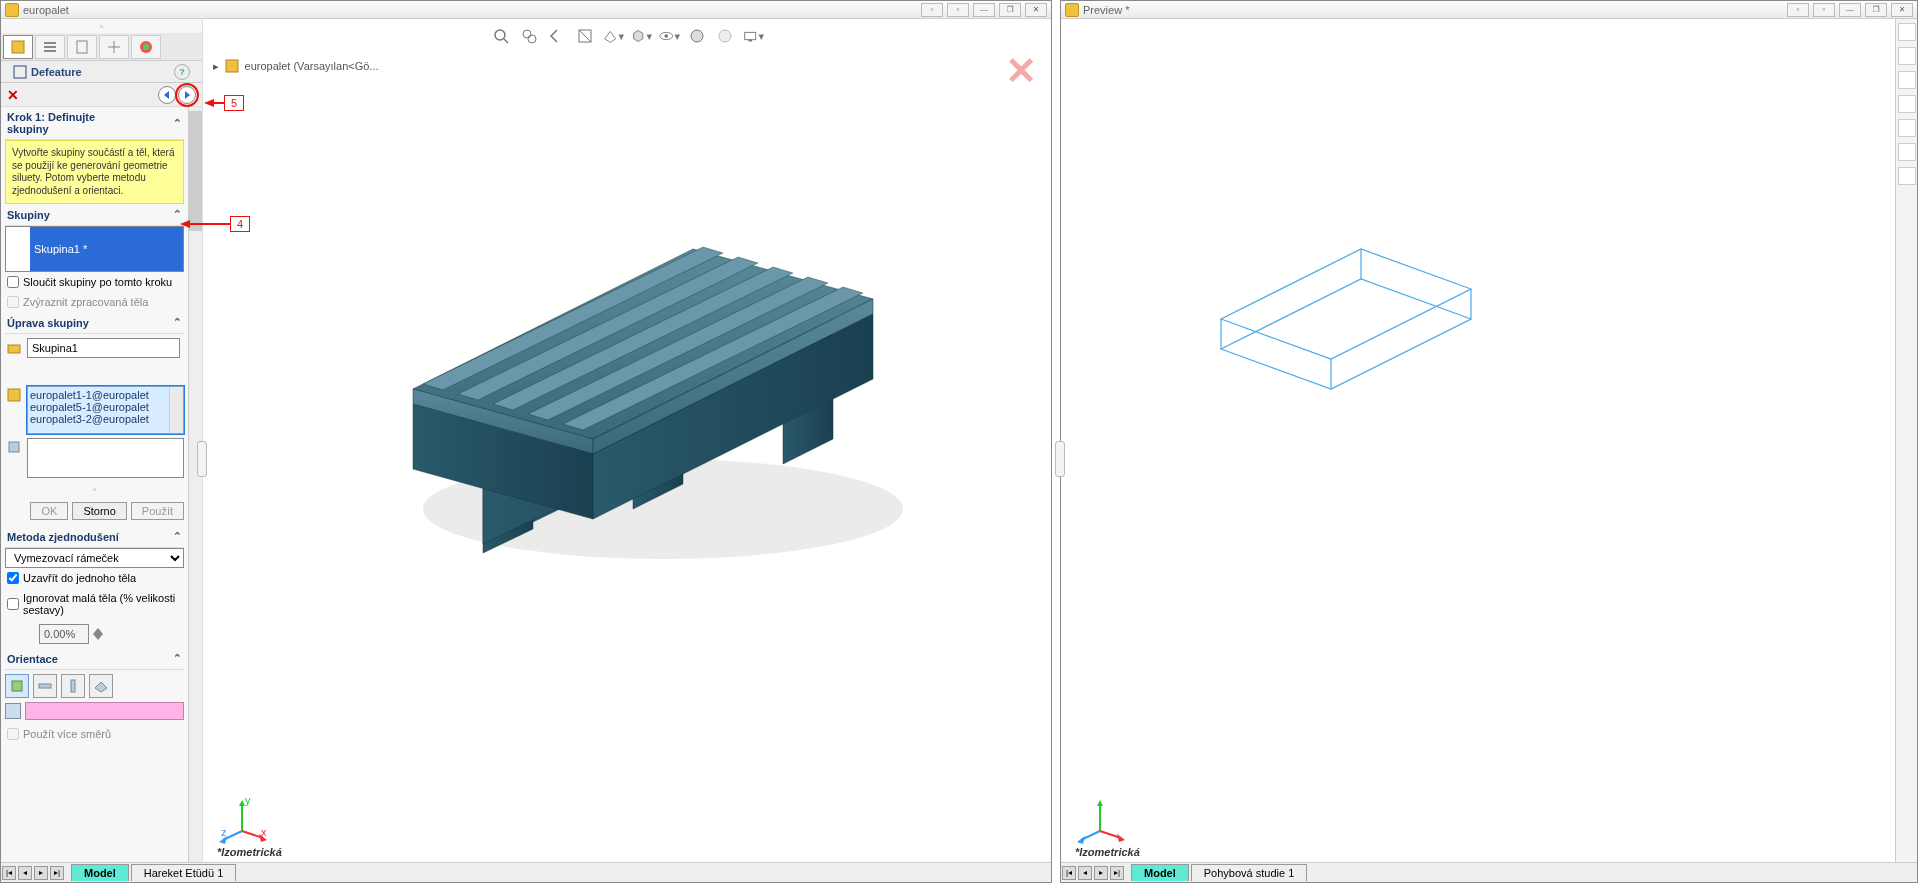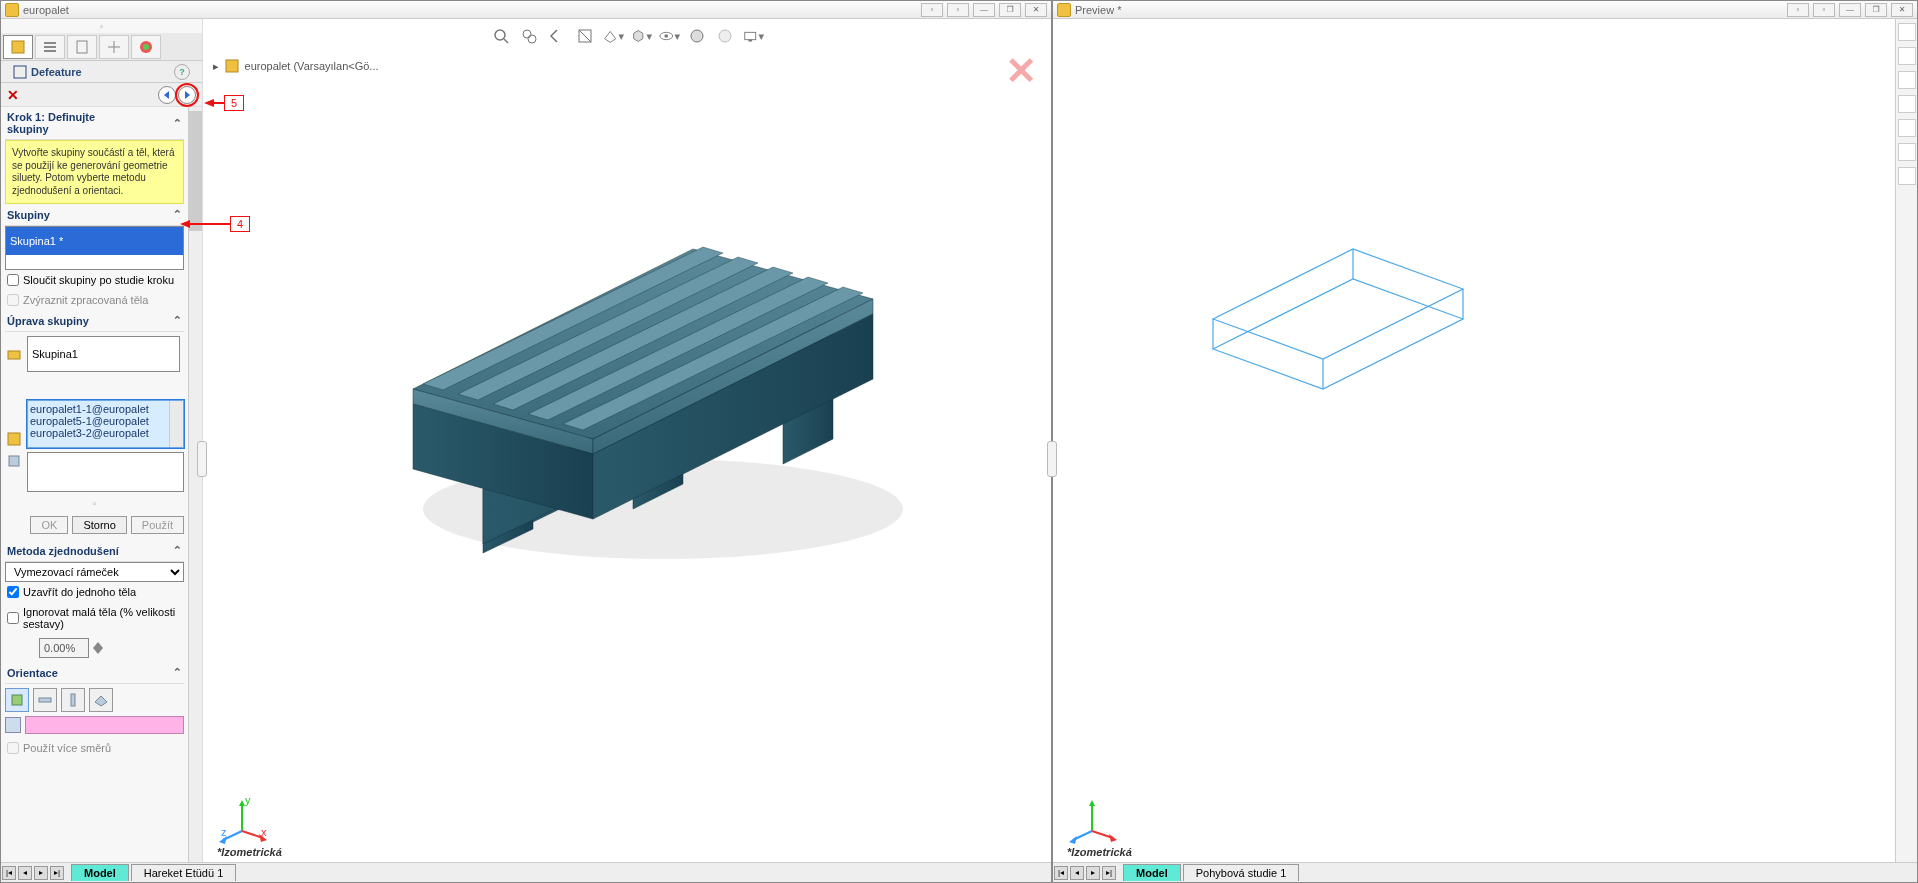--- a/index.html
+++ b/index.html
@@ -1,20 +1,20 @@
 <!DOCTYPE html>
 <html><head>
 <meta charset="utf-8">
 <style>
 * { box-sizing: border-box; margin: 0; padding: 0; font-family: "Segoe UI", Tahoma, sans-serif; font-size: 11px; }
 body { background: #fff; width: 1918px; height: 883px; overflow: hidden; display: flex; flex-direction: column; }
 .windows-row { display: flex; height: 700px; flex: 1; }
 .window-col { display: flex; flex-direction: column; border: 1px solid #888; }
 .left-window { width: 1052px; }
-.right-window { flex: 1; margin-left: 0; }
+.right-window { flex: 1; margin-left: 8px; }
 .titlebar { height: 18px; background: linear-gradient(#fdfdfd,#eaeaea); border-bottom: 1px solid #ccc; display: flex; align-items: center; padding: 0 4px; }
 .titlebar .icon { width: 14px; height: 14px; background: #f0c040; border: 1px solid #c09820; border-radius: 2px; margin-right: 4px; }
 .titlebar .title { color: #666; flex: 1; }
 .titlebar .wbtns { display: flex; gap: 4px; }
 .titlebar .wbtn { width: 22px; height: 14px; border: 1px solid #bbb; background: #f4f4f4; font-size: 8px; display: flex; align-items: center; justify-content: center; color: #666; cursor: pointer; }
 .window-body { flex: 1; display: flex; position: relative; background: #fff; }
 
 .prop-panel { width: 202px; border-right: 1px solid #ddd; display: flex; flex-direction: column; background: #f7f7f7; }
 .prop-panel .dot-row { height: 14px; display:flex; align-items:center; justify-content:center; color:#aaa;}
 .tabstrip { height: 28px; background: #e9e9e9; border-bottom: 1px solid #ccc; display: flex; align-items: center; padding: 2px; gap: 2px;}
@@ -26,26 +26,26 @@
 .ctrl-row { height:24px; display:flex; align-items:center; padding:0 6px; background:#eee; border-bottom:1px solid #ddd;}
 .ctrl-row .xbtn { color:#c00; font-size:14px; font-weight:bold; cursor:pointer;}
 .ctrl-row .navbtns { margin-left:auto; display:flex; gap:2px;}
 .navbtns .nav { width:18px; height:18px; border:1px solid #888; border-radius:9px; background:#fff; display:flex; align-items:center; justify-content:center; cursor:pointer;}
 .navbtns .nav.next { outline:2px solid #e11; outline-offset:1px;}
 .panel-scroll { flex:1; overflow-y:auto; padding:0 4px 8px 4px;}
 .section-head { display:flex; align-items:center; padding:4px 2px; font-weight:bold; color:#1a3a6a; border-bottom:1px solid #ddd; cursor:pointer;gap:44px;}
 .section-head .chev { margin-left:auto; color:#666;}
 .help-box { background: #ffff99; border:1px solid #e0e050; padding:6px; font-size:10px; line-height:1.25; color:#333;}
 .listbox { background:#fff; border:1px solid #888; min-height:44px;}
-.listbox .item { padding:8px 4px; }
+.listbox .item { padding:16px 4px;margin-left:24px; }
 .listbox .item.sel { background:#2a6bd8; color:#fff;}
 .chk-row { display:flex; align-items:center; gap:4px; padding:4px 2px;}
 .chk-row input[type=checkbox]{ width:12px; height:12px;}
 .chk-row.disabled { color:#888;}
-.text-input { width: calc(100% - 26px); height:36px; border:1px solid #888; background:#fff; padding:0 4px;}
+.text-input { width: calc(100% - 26px); height:20px; border:1px solid #888; background:#fff; padding:0 4px;}
 .row-with-icon { display:flex; align-items:center; gap:4px; margin:4px 0;}
 .row-with-icon .ric { width:18px; height:18px; display:flex; align-items:center; justify-content:center;}
 .multibox { background:#d8ecff; border:1px solid #6ba8e6; outline:1px solid #2a7bd8; min-height:48px; padding:2px; font-size:10px; color:#1a3a6a; position:relative;}
 .multibox .scroll { position:absolute; right:0; top:0; bottom:0; width:14px; background:#eaeaea; border-left:1px solid #ccc;}
 .btn-row { display:flex; gap:4px; justify-content:flex-end; margin:6px 0;}
 .btn { border:1px solid #999; background:#eee; padding:2px 10px; cursor:pointer;}
 .btn.dis { color:#999; background:#f3f3f3; cursor:default;}
 .select { width:100%; height:20px; border:1px solid #888; background:#fff; padding:0 4px;}
 .spin-box { display:flex; align-items:center; gap:4px; margin:4px 0 4px 34px;}
 .spin-box input { width:50px; height:20px; border:1px solid #888; background:#f3f3f3; padding:0 4px;}
@@ -171,40 +171,40 @@
 
             <div class="section-head">
               <span>Skupiny</span>
               <span class="chev">⌃</span>
             </div>
             <div class="listbox">
               <div class="item sel">Skupina1 *</div>
             </div>
             <div class="chk-row">
               <input type="checkbox" style="">
-              <span>Sloučit skupiny po studie kroku</span>
+              <span>Sloučit skupiny po tomto kroku</span>
             </div>
             <div class="chk-row disabled">
               <input type="checkbox" disabled="" style="">
               <span>Zvýraznit zpracovaná těla</span>
             </div>
 
             <div class="section-head">
               <span>Úprava skupiny</span>
               <span class="chev">⌃</span>
             </div>
             <div class="row-with-icon">
               <div class="ric">
                   <svg width="14" height="14" viewBox="0 0 14 14">
                     <rect x="1" y="4" width="12" height="8" fill="#f0c040" stroke="#b08820"></rect>
                   </svg>
                 </div>
               <input class="text-input" value="Skupina1" style="">
             </div>
-            <div class="row-with-icon" style="align-items:flex-end;margin-top:28px;">
+            <div class="row-with-icon" style="align-items:flex-start;margin-top:28px;">
               <div class="ric">
                   <svg width="14" height="14" viewBox="0 0 14 14">
                     <rect x="1" y="1" width="12" height="12" fill="#f0c040" stroke="#b08820"></rect>
                   </svg>
                 </div>
               <div class="multibox" style="flex:1;">
                 <div>europalet1-1@europalet</div>
                 <div>europalet5-1@europalet</div>
                 <div>europalet3-2@europalet</div>
                 <div class="scroll"></div>

